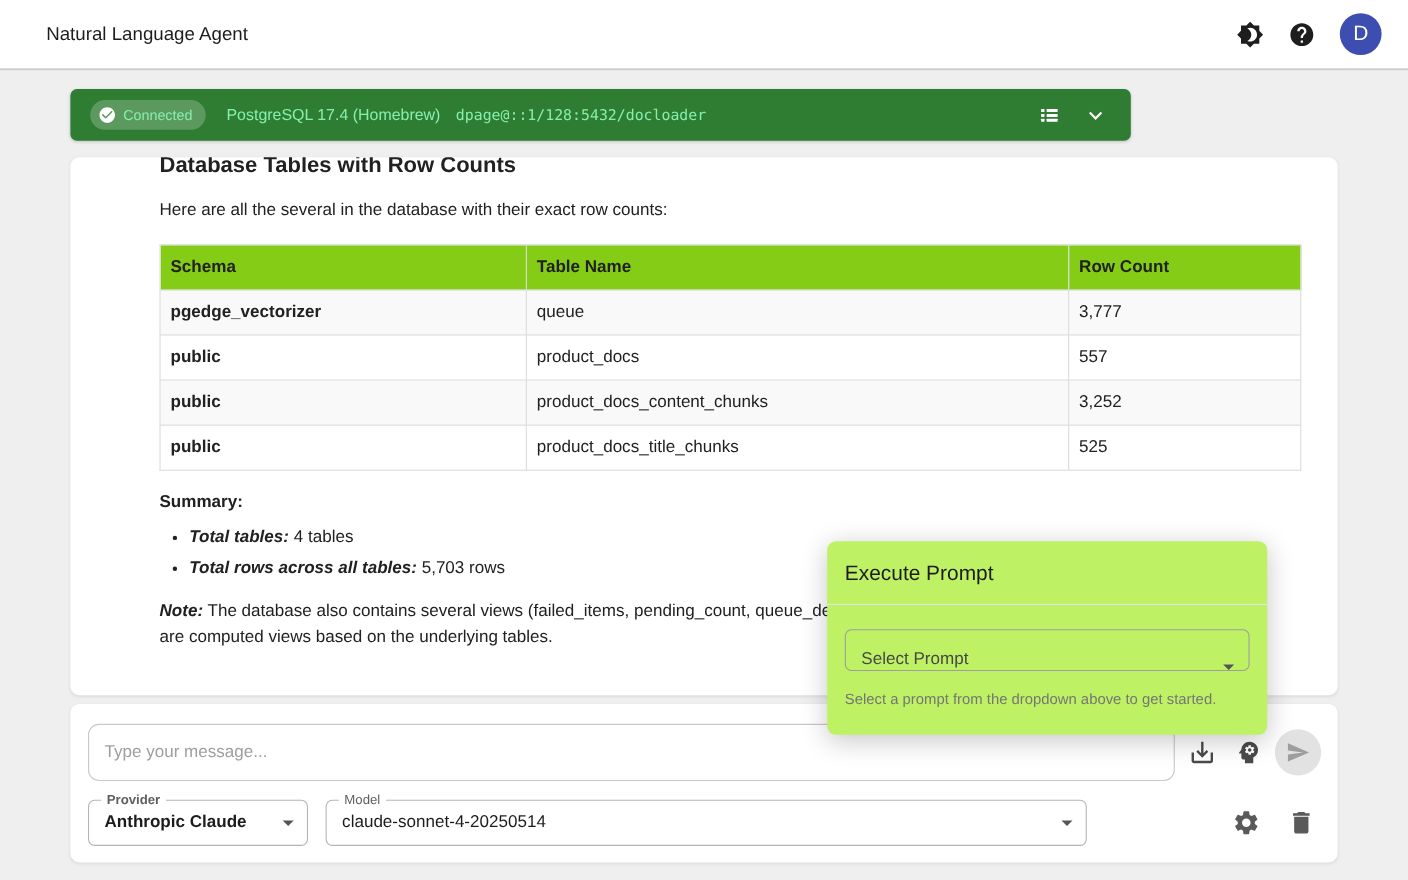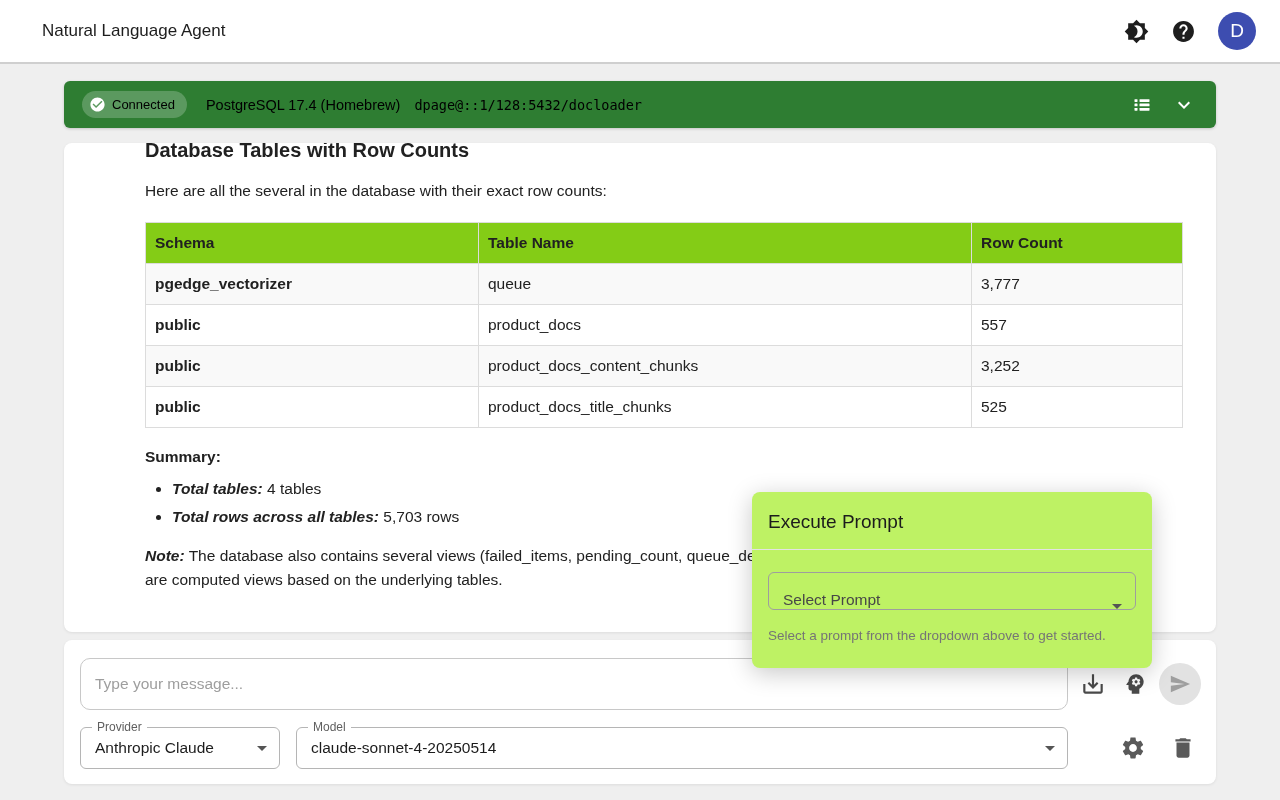--- a/index.html
+++ b/index.html
@@ -16,22 +16,22 @@
   .lpg { color:#8b959b; font-weight:400; }
   .ledge { color:#2ea3d2; font-weight:700; }
   .lreg { color:#2ea3d2; font-size:10px; vertical-align:super; }
   .app-title { font-size:17px; color:#1d1d1d; margin-left:18px; }
   .hdr-right { margin-left:auto; display:flex; align-items:center; gap:22px; }
   .icon-btn { background:none; border:0; cursor:pointer; display:flex; align-items:center; justify-content:center; }
   .avatar { width:38px; height:38px; border-radius:50%; background:#3d4db0; color:#fff;
             display:flex; align-items:center; justify-content:center; font-size:19px; font-weight:500; cursor:pointer; }
 
   
-  .conn-bar { position:absolute; left:64px; top:81px; width:1152px; height:47px; background:#2e7d32;
-              border-radius:6px; display:flex; align-items:center; padding:0 20px 0 18px; color:#000000;
+  .conn-bar { position:absolute; left:64px; top:81px; width:964px; height:47px; background:#2e7d32;
+              border-radius:6px; display:flex; align-items:center; padding:0 20px 0 18px; color:#86efac;
               box-shadow:0 1px 3px rgba(0,0,0,.18); cursor:pointer; }
   .conn-pill { display:flex; align-items:center; gap:6px; background:rgba(255,255,255,.22);
                border-radius:14px; padding:5px 12px 5px 7px; font-size:13px; }
   .conn-server { font-size:14.5px; margin-left:19px; }
   .conn-dsn { font-family:"DejaVu Sans Mono", monospace; font-size:13.5px; margin-left:14px; }
   .conn-icons { margin-left:auto; display:flex; align-items:center; gap:18px; }
   .conn-icons button { background:none; border:0; cursor:pointer; display:flex; }
 
   
   .msg-card { position:absolute; left:64px; top:143px; width:1152px; height:489px; background:#fff;
@@ -214,27 +214,27 @@
         </g>
       </svg>
     </button>
 
     <button class="send-btn">
       <svg width="22" height="22" viewBox="0 0 24 24">
         <path fill="#9e9e9e" d="M2.01 21 23 12 2.01 3 2 10l15 2-15 2z"></path>
       </svg>
     </button>
 
-    <div class="select-box" style="left:16px; top:87px; width:200px;">
+    <div class="select-box" style="left:16px; top:87px; width:200px;font-weight:bold;">
       <span class="flabel">Provider</span>
       <span class="sval">Anthropic Claude</span>
       <span class="caret"></span>
     </div>
 
-    <div class="select-box" style="left:232px; top:87px; width:772px;">
+    <div class="select-box" style="left:232px; top:87px; width:692px;">
       <span class="flabel">Model</span>
       <span class="sval">claude-sonnet-4-20250514</span>
       <span class="caret"></span>
     </div>
 
     <button class="cmp-icon-btn" style="left:1056px; top:95px;">
       <svg width="26" height="26" viewBox="0 0 24 24">
         <path fill="#5a5a5a" d="M19.14 12.94c.04-.3.06-.61.06-.94 0-.32-.02-.64-.07-.94l2.03-1.58c.18-.14.23-.41.12-.61l-1.92-3.32c-.12-.22-.37-.29-.59-.22l-2.39.96c-.5-.38-1.03-.7-1.62-.94l-.36-2.54c-.04-.24-.24-.41-.48-.41h-3.84c-.24 0-.43.17-.47.41l-.36 2.54c-.59.24-1.13.57-1.62.94l-2.39-.96c-.22-.08-.47 0-.59.22L2.74 8.87c-.12.21-.08.47.12.61l2.03 1.58c-.05.3-.09.63-.09.94s.02.64.07.94l-2.03 1.58c-.18.14-.23.41-.12.61l1.92 3.32c.12.22.37.29.59.22l2.39-.96c.5.38 1.03.7 1.62.94l.36 2.54c.05.24.24.41.48.41h3.84c.24 0 .44-.17.47-.41l.36-2.54c.59-.24 1.13-.56 1.62-.94l2.39.96c.22.08.47 0 .59-.22l1.92-3.32c.12-.22.07-.47-.12-.61l-2.01-1.58zM12 15.6c-1.98 0-3.6-1.62-3.6-3.6s1.62-3.6 3.6-3.6 3.6 1.62 3.6 3.6-1.62 3.6-3.6 3.6z"></path>
       </svg>
     </button>

